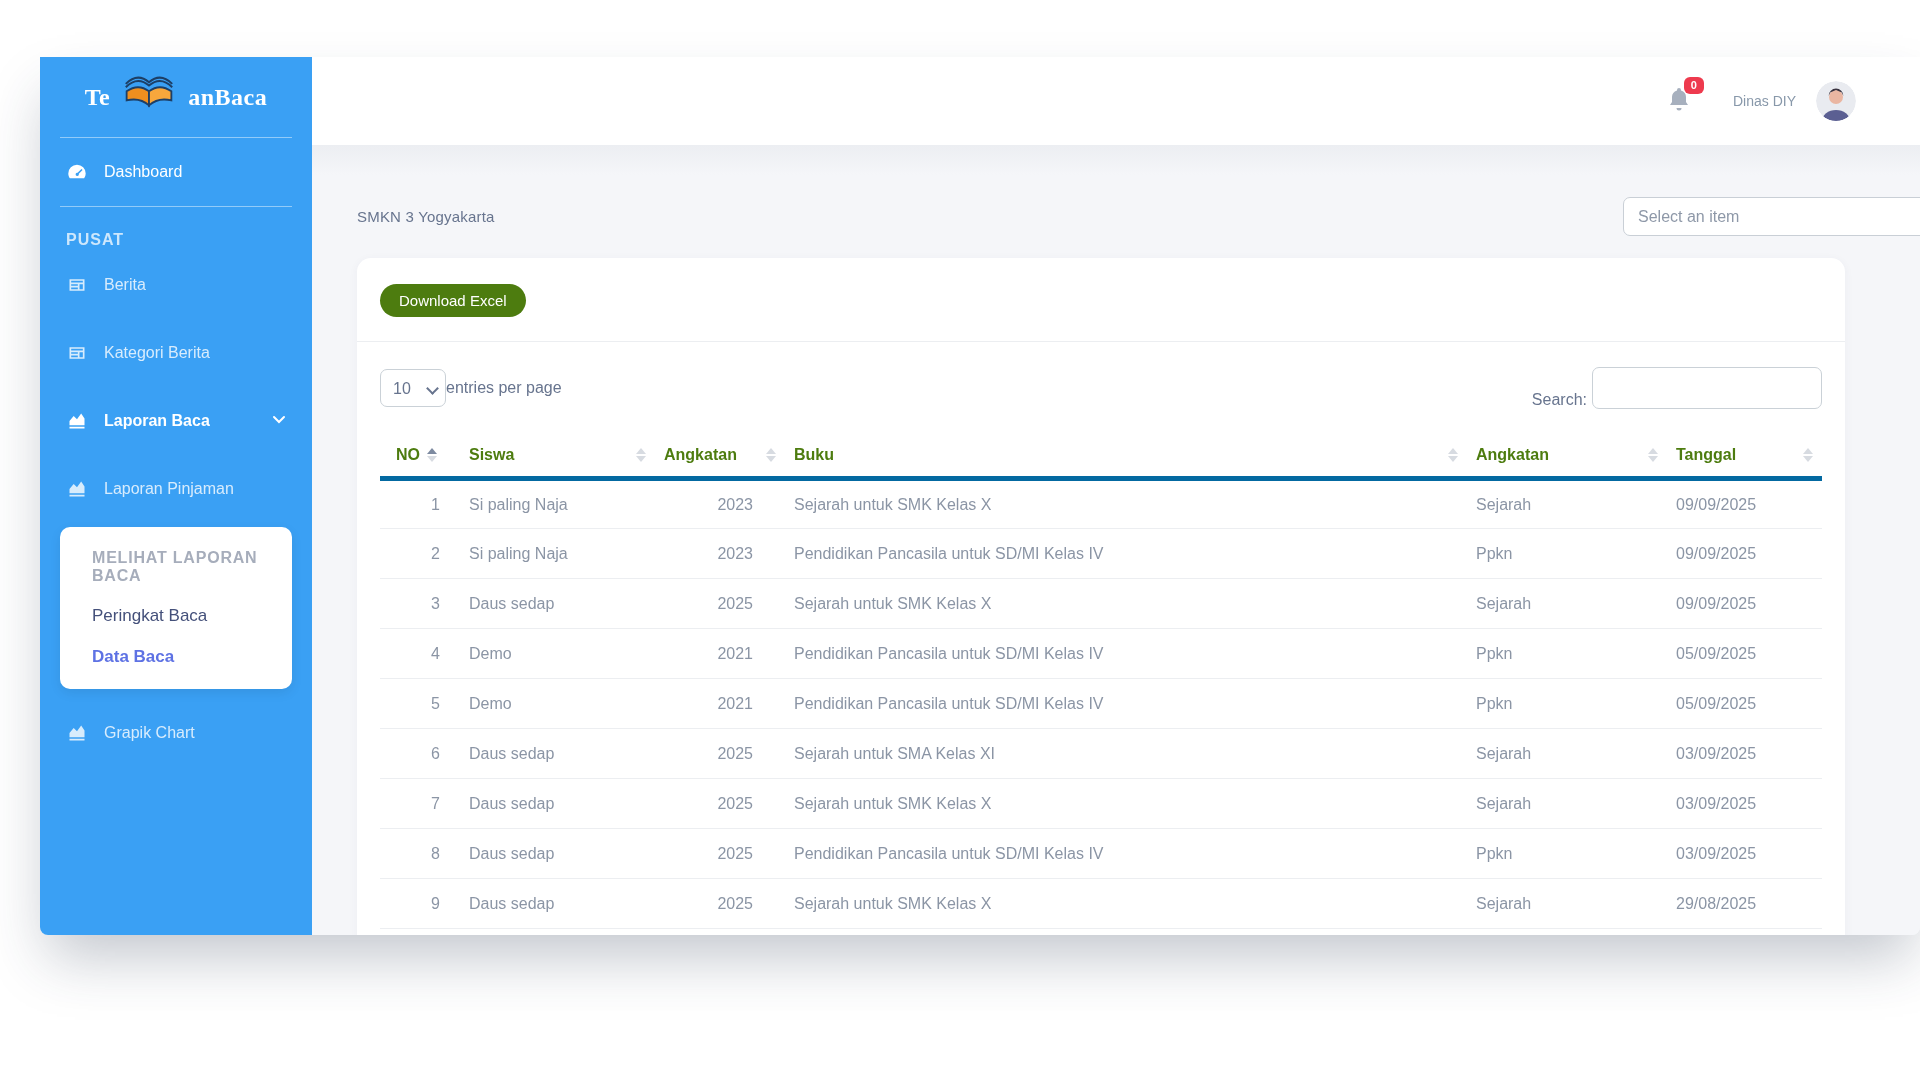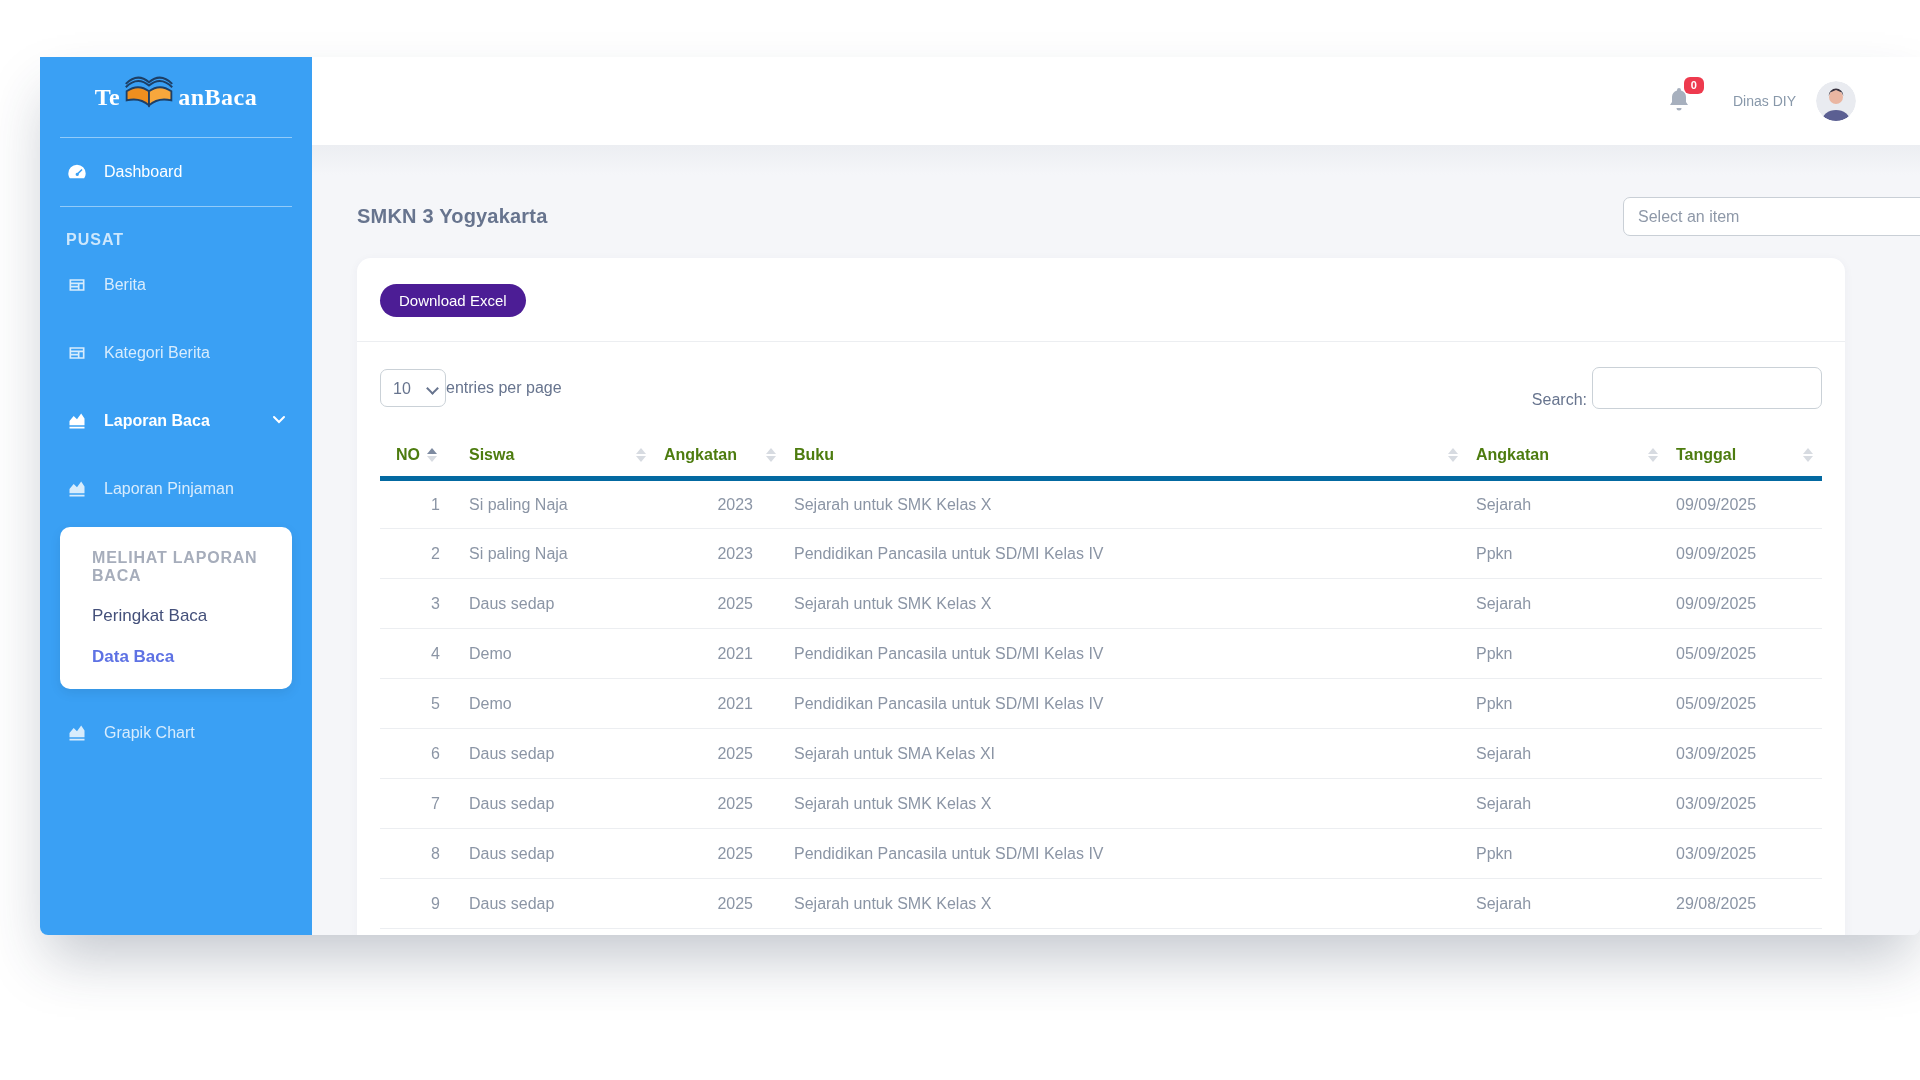--- a/index.html
+++ b/index.html
@@ -6,21 +6,21 @@
   html,body { width:1920px; height:1080px; background:#ffffff; overflow:hidden;
               font-family:"Liberation Sans","DejaVu Sans",sans-serif; }
 
   .app { position:absolute; left:40px; top:57px; width:1880px; height:878px;
          display:flex; background:#f4f5f8; border-radius:0 0 8px 8px;
          box-shadow:0 30px 55px -8px rgba(40,55,80,.28); overflow:hidden; }
 
   
   .sidebar { width:272px; min-width:272px; background:#3aa0f4; color:#fff;
              display:flex; flex-direction:column; }
-  .logo { height:80px; display:flex; align-items:center; justify-content:center; gap:2px; }
+  .logo { height:80px; display:flex; align-items:center; justify-content:center; gap:12px; }
   .logo-text { font-family:"Liberation Serif","DejaVu Serif",serif; font-weight:bold;
                font-size:24px; color:#fff; letter-spacing:.5px; }
   .logo svg { margin:0 -2px 8px -2px; }
   .side-divider { border:none; border-top:1px solid rgba(255,255,255,.45); margin:0 20px; }
   .nav-item { display:flex; align-items:center; gap:16px; padding:0 26px; height:68px;
               font-size:16px; color:rgba(255,255,255,.8); cursor:pointer; }
   .nav-item .ico { width:22px; display:flex; justify-content:center; opacity:.8; }
   .nav-item.bright { color:#ffffff; }
   .nav-item.bright .ico { opacity:1; }
   .nav-item.active { color:#ffffff; font-weight:bold; }
@@ -40,29 +40,29 @@
             justify-content:flex-end; padding-right:64px; gap:20px; flex:none; }
   .bell-wrap { position:relative; margin-right:22px; cursor:pointer; }
   .badge { position:absolute; top:-9px; right:-13px; background:#ee3a4e; color:#fff;
            font-size:11px; font-weight:bold; border-radius:6px; padding:3px 7px; line-height:1; }
   .user-name { font-size:14px; color:#8898aa; }
   .avatar { width:40px; height:40px; border-radius:50%; overflow:hidden; cursor:pointer; }
 
   .content { flex:1; background:linear-gradient(180deg,#eceef2 0,#f5f6f9 30px);
              padding:52px 75px 0 45px; overflow:hidden; }
   .page-head { display:flex; align-items:center; justify-content:space-between; }
-  .page-title { font-size:20px; font-weight:bold; color:#67748e; letter-spacing:.2px; }
+  .page-title { font-size:15px; font-weight:normal; color:#67748e; letter-spacing:.2px; }
   .school-select { width:320px; height:39px; background:#fff; border:1px solid #c9cfd6;
                    border-radius:7px; display:flex; align-items:center; padding:0 14px;
                    font-size:16px; color:#8e98a8; margin-right:-98px; cursor:pointer; }
 
   .card { background:#ffffff; border-radius:14px; margin-top:22px; height:720px;
           box-shadow:0 2px 10px rgba(50,60,90,.05); }
   .card-header { padding:26px 23px 24px; border-bottom:1px solid #eceef1; }
-  .btn-green { background:#4c1d95; color:#fff; border:none; border-radius:17px;
+  .btn-green { background:#4d7c0f; color:#fff; border:none; border-radius:17px;
                font-size:15px; padding:8px 19px; cursor:pointer;
                font-family:inherit; }
   .card-body { padding:25px 23px 0; }
   .controls { display:flex; align-items:center; justify-content:space-between; }
   .entries { display:flex; align-items:center; font-size:16px; color:#67748e; }
   .select-wrap { position:relative; }
   .select-wrap select { appearance:none; -webkit-appearance:none; width:66px; height:38px;
         border:1px solid #cad1d7; border-radius:7px; background:#fff; font-size:16px;
         color:#67748e; padding:0 24px 0 12px; font-family:inherit; }
   .select-wrap:after { content:""; position:absolute; right:9px; top:15px; width:7px; height:7px;

